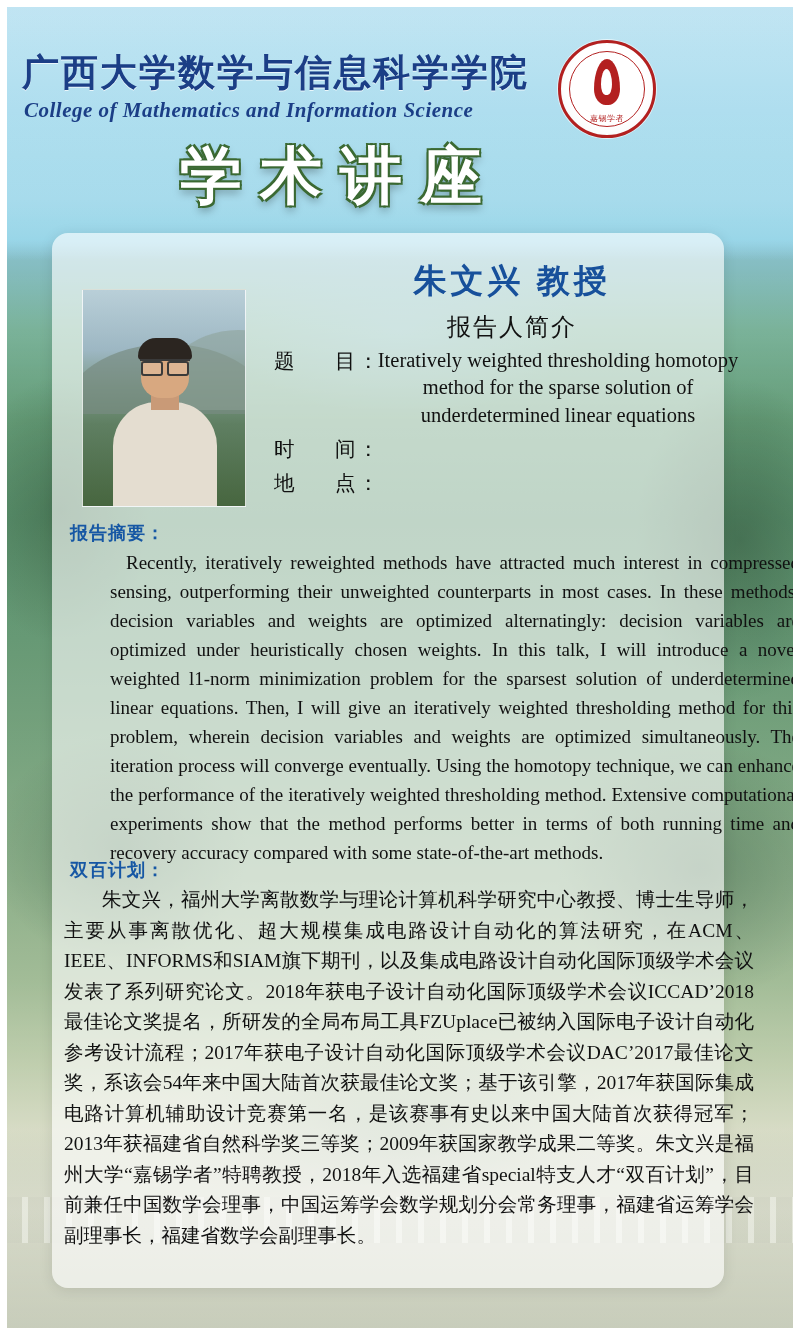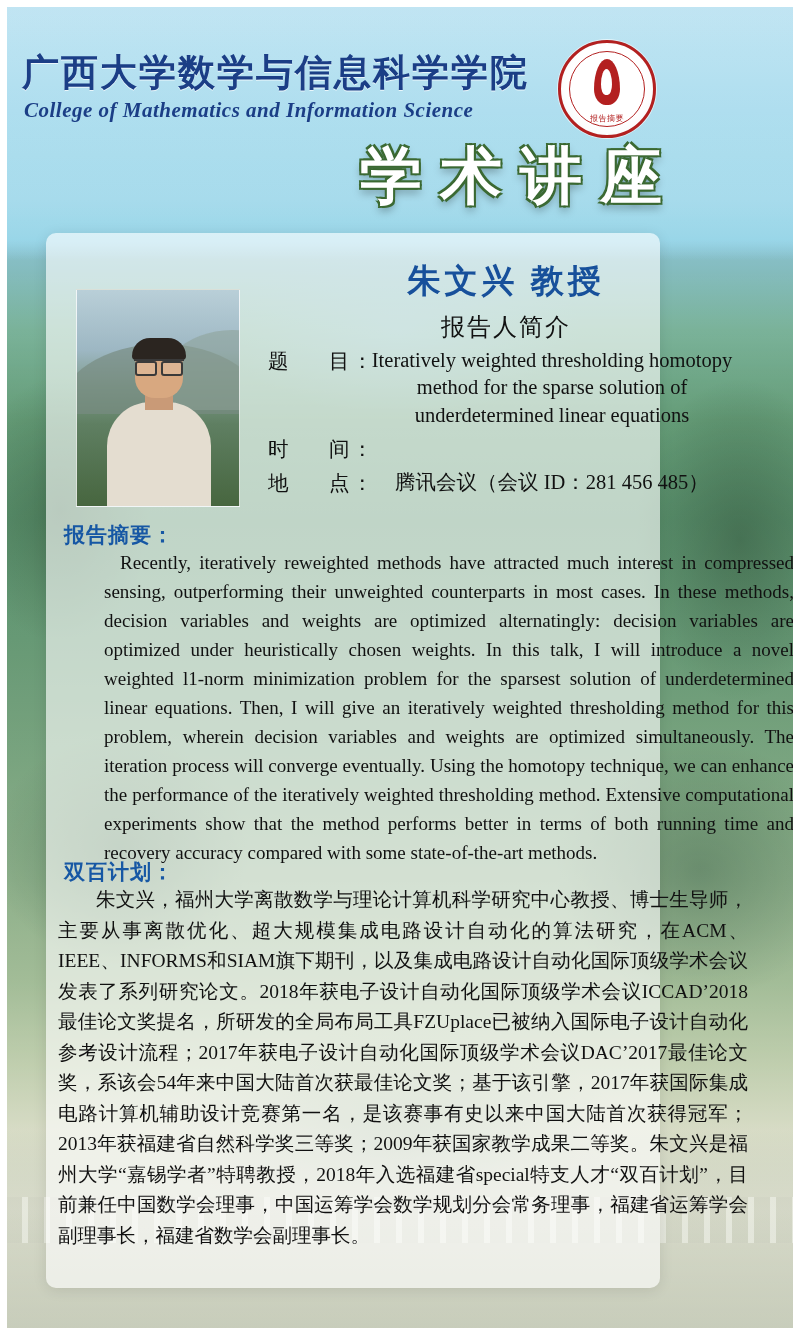--- a/index.html
+++ b/index.html
@@ -153,43 +153,43 @@
     left: 0; right: 0; bottom: 11px;
     text-align: center;
     font-family: "Liberation Serif", serif;
     font-size: 8px;
     color: #b32020;
     letter-spacing: .5px;
   }
   .header-big-title {
     position: absolute;
     left: 0; right: 0; top: 134px;
-    text-align: right;
+    text-align: center;
     font-family: "Liberation Serif", serif;
     font-weight: bold;
     font-size: 62px;
     letter-spacing: 18px;
     color: #ffffff;
     text-shadow:
       0 0 2px #2f5f2a,
       2px 2px 0 #3d6b34,
       -2px 2px 0 #3d6b34,
       2px -2px 0 #3d6b34,
       -2px -2px 0 #3d6b34,
       0 5px 9px rgba(0,0,0,.35);
   }
 
   
   .card {
     position: absolute;
-    left: 46px; top: 233px;
-    width: 614px;
+    left: 52px; top: 233px;
+    width: 672px;
     height: 1055px;
     background: rgba(255,255,255,0.62);
-    border-radius: 10px;
+    border-radius: 16px;
     box-shadow: 0 2px 14px rgba(0,0,0,.10);
   }
   .speaker-name {
     position: absolute;
     left: 230px; top: 26px;
     width: 460px;
     text-align: center;
     font-family: "Liberation Serif", serif;
     font-weight: bold;
     font-size: 33px;
@@ -303,21 +303,21 @@
     flex: 1 1 auto;
     line-height: 1.34;
     text-align: center;
   }
 
   
   .sec-title {
     position: absolute;
     font-family: "Liberation Serif", serif;
     font-weight: bold;
-    font-size: 21px;
+    font-size: 18px;
     color: #1657a4;
     letter-spacing: 1px;
   }
   .abs-title { left: 18px; top: 288px; }
   .bio-title { left: 18px; top: 625px; }
 
   .abs-body {
     position: absolute;
     left: 12px; top: 316px;
     width: 690px;
@@ -354,21 +354,21 @@
   </div>
   <div class="bg-overlay"></div>
 
   <div class="header">
     <div class="header-title-cn">广西大学数学与信息科学学院</div>
     <div class="header-title-en">College of Mathematics and Information Science</div>
 
     <div class="logo">
       <div class="logo-inner"></div>
       <div class="logo-flame"></div>
-      <div class="logo-text">报告摘要</div>
+      <div class="logo-text">嘉锡学者</div>
     </div>
 
     <div class="header-big-title">学术讲座</div>
   </div>
 
   <div class="card">
 
     <div class="speaker-name">朱文兴  教授</div>
     <div class="speaker-affil">报告人简介</div>
 
@@ -388,21 +388,20 @@
         <span class="info-colon">：</span>
         <span class="info-value">Iteratively weighted thresholding homotopy method for the sparse solution of underdetermined linear equations</span>
       </div>
       <div class="info-row">
         <span class="info-label">时　间</span>
         <span class="info-colon">：</span>
       </div>
       <div class="info-row">
         <span class="info-label">地　点</span>
         <span class="info-colon">：</span>
-        <span class="info-value">腾讯会议（会议 ID：281 456 485）</span>
       </div>
     </div>
 
     <div class="sec-title abs-title">报告摘要：</div>
     <div class="abs-body">Recently, iteratively reweighted methods have attracted much interest in compressed sensing, outperforming their unweighted counterparts in most cases. In these methods, decision variables and weights are optimized alternatingly: decision variables are optimized under heuristically chosen weights. In this talk, I will introduce a novel weighted l1-norm minimization problem for the sparsest solution of underdetermined linear equations. Then, I will give an iteratively weighted thresholding method for this problem, wherein decision variables and weights are optimized simultaneously. The iteration process will converge eventually. Using the homotopy technique, we can enhance the performance of the iteratively weighted thresholding method. Extensive computational experiments show that the method performs better in terms of both running time and recovery accuracy compared with some state-of-the-art methods.</div>
 
     <div class="sec-title bio-title">双百计划：</div>
     <div class="bio-body">朱文兴，福州大学离散数学与理论计算机科学研究中心教授、博士生导师，主要从事离散优化、超大规模集成电路设计自动化的算法研究，在ACM、IEEE、INFORMS和SIAM旗下期刊，以及集成电路设计自动化国际顶级学术会议发表了系列研究论文。2018年获电子设计自动化国际顶级学术会议ICCAD’2018最佳论文奖提名，所研发的全局布局工具FZUplace已被纳入国际电子设计自动化参考设计流程；2017年获电子设计自动化国际顶级学术会议DAC’2017最佳论文奖，系该会54年来中国大陆首次获最佳论文奖；基于该引擎，2017年获国际集成电路计算机辅助设计竞赛第一名，是该赛事有史以来中国大陆首次获得冠军；2013年获福建省自然科学奖三等奖；2009年获国家教学成果二等奖。朱文兴是福州大学“嘉锡学者”特聘教授，2018年入选福建省special特支人才“双百计划”，目前兼任中国数学会理事，中国运筹学会数学规划分会常务理事，福建省运筹学会副理事长，福建省数学会副理事长。</div>
 
   </div>

